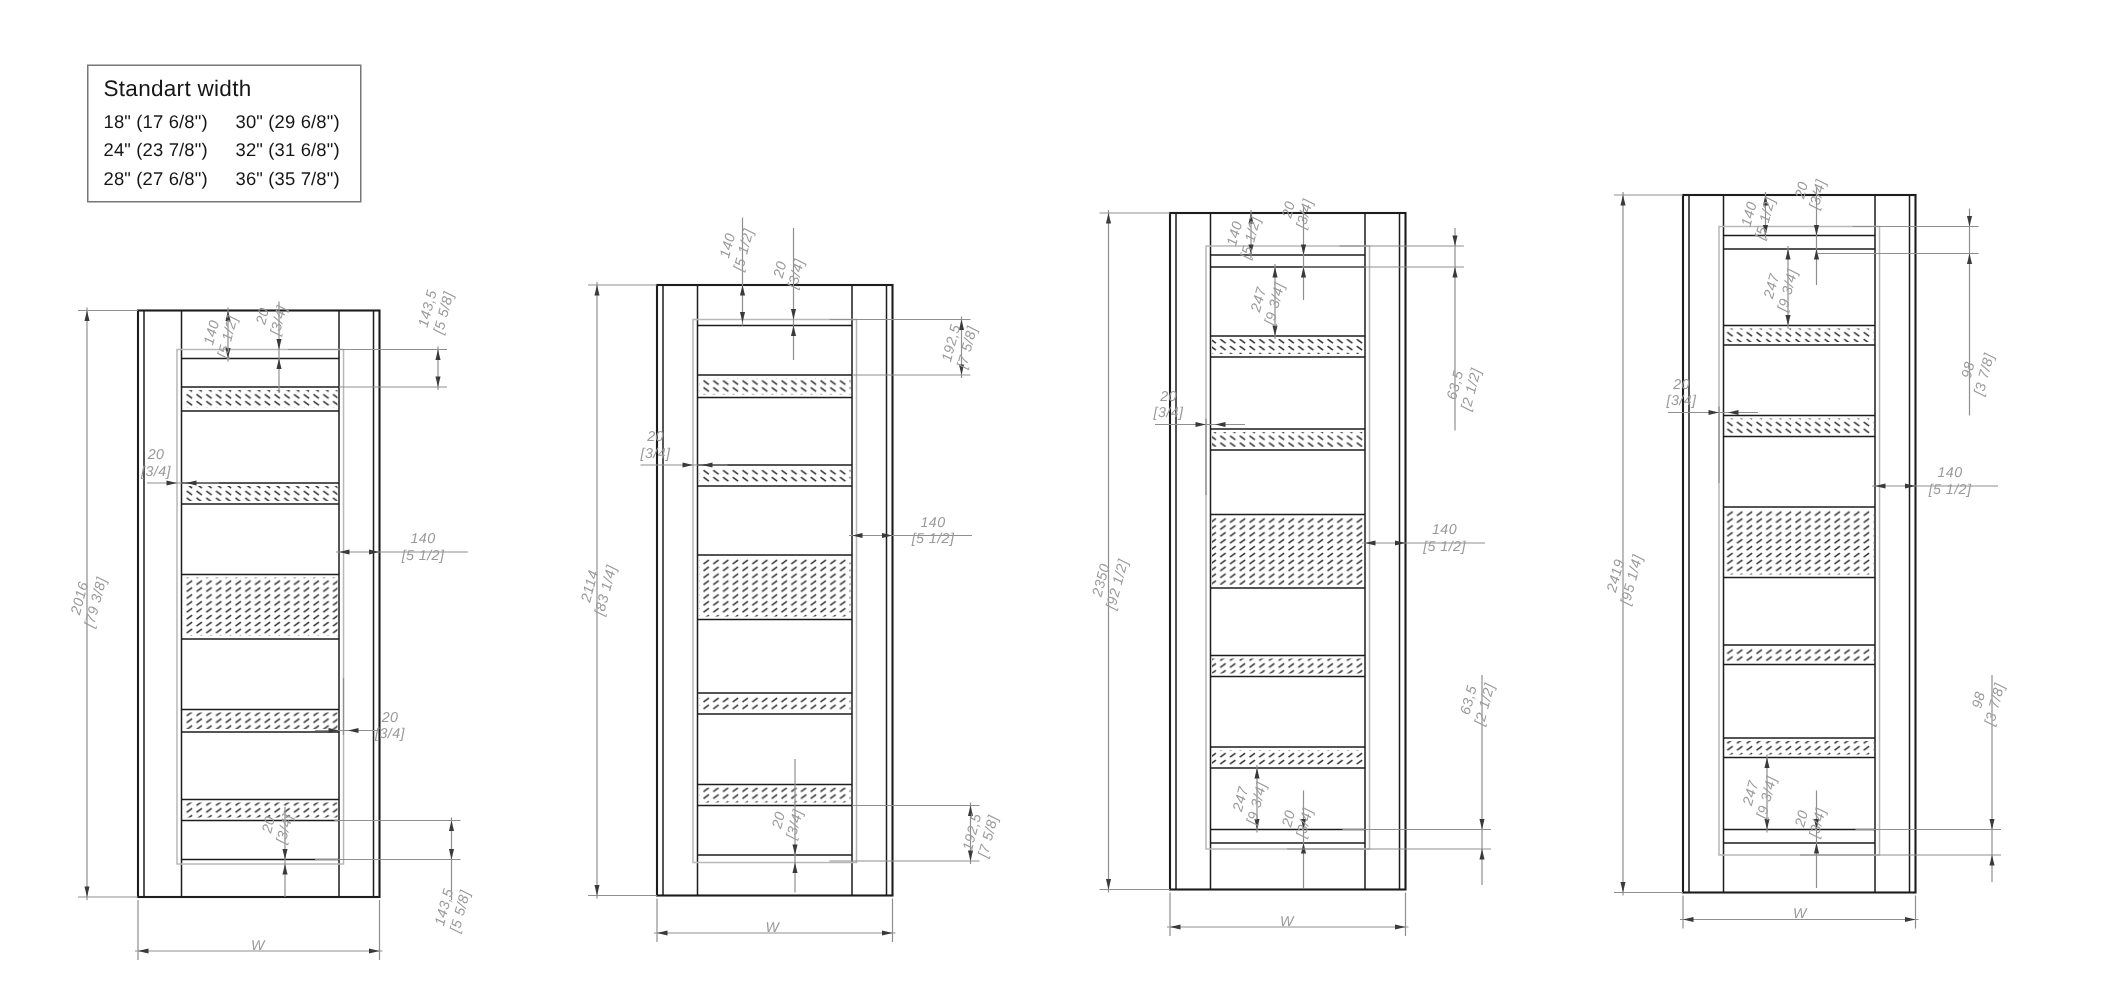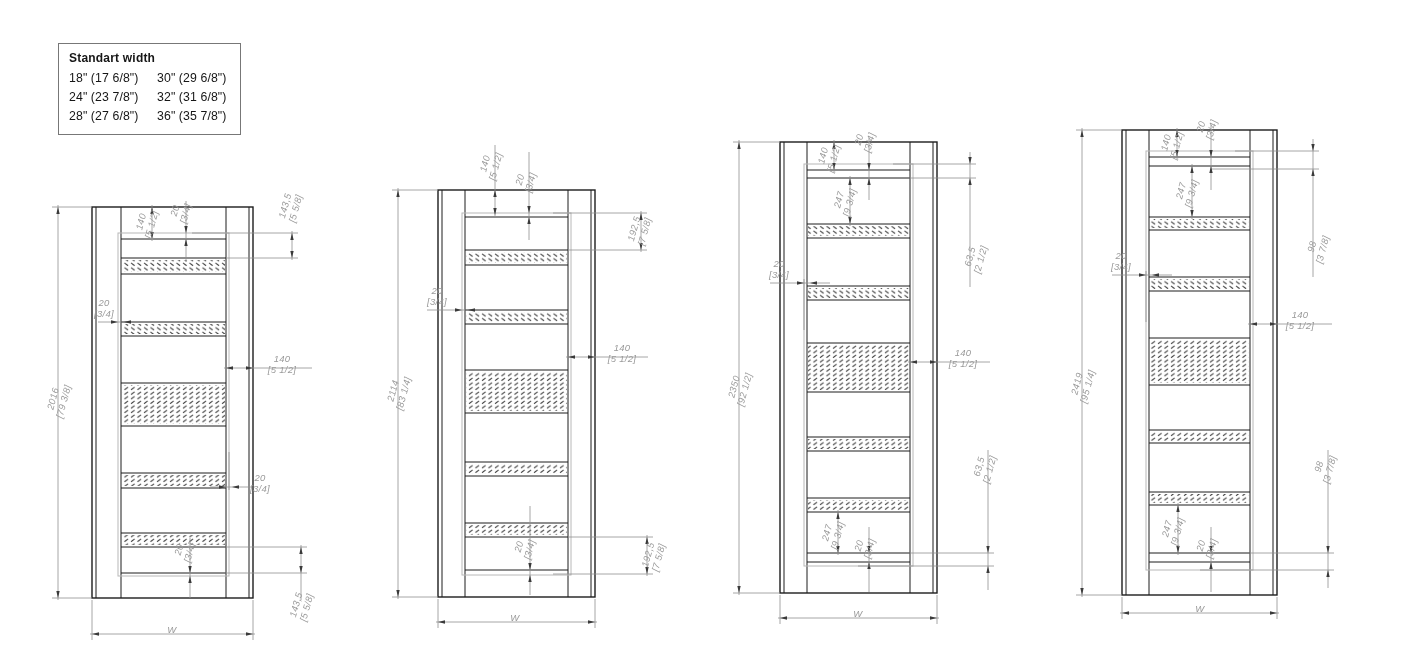--- a/index.html
+++ b/index.html
@@ -18,21 +18,21 @@
     font-family:"Liberation Sans", sans-serif;
     font-style:italic;
     font-size:9.5px;
     letter-spacing:0.3px;
   }
   .legend{
     position:absolute;left:58px;top:43px;width:183px;height:92px;
     box-sizing:border-box;border:1px solid #777;background:#fff;
     padding:7px 10px 6px 10px;color:#161616;
   }
-  .legend-title{font-weight:700;font-size:12px;margin-bottom:6px;letter-spacing:0.2px;}
+  .legend-title{font-weight:400;font-size:15px;margin-bottom:6px;letter-spacing:0.2px;}
   .legend-grid{
     display:grid;grid-template-columns:88px auto;row-gap:5px;
     font-size:12.3px;letter-spacing:0.1px;
   }
 </style>
 </head>
 <body>
 
 <div class="legend">
   <div class="legend-title">Standart width</div>

